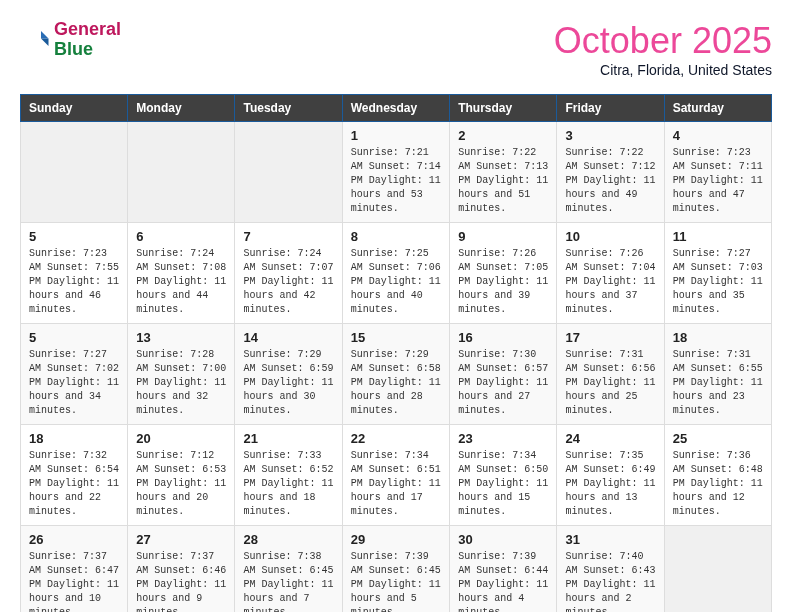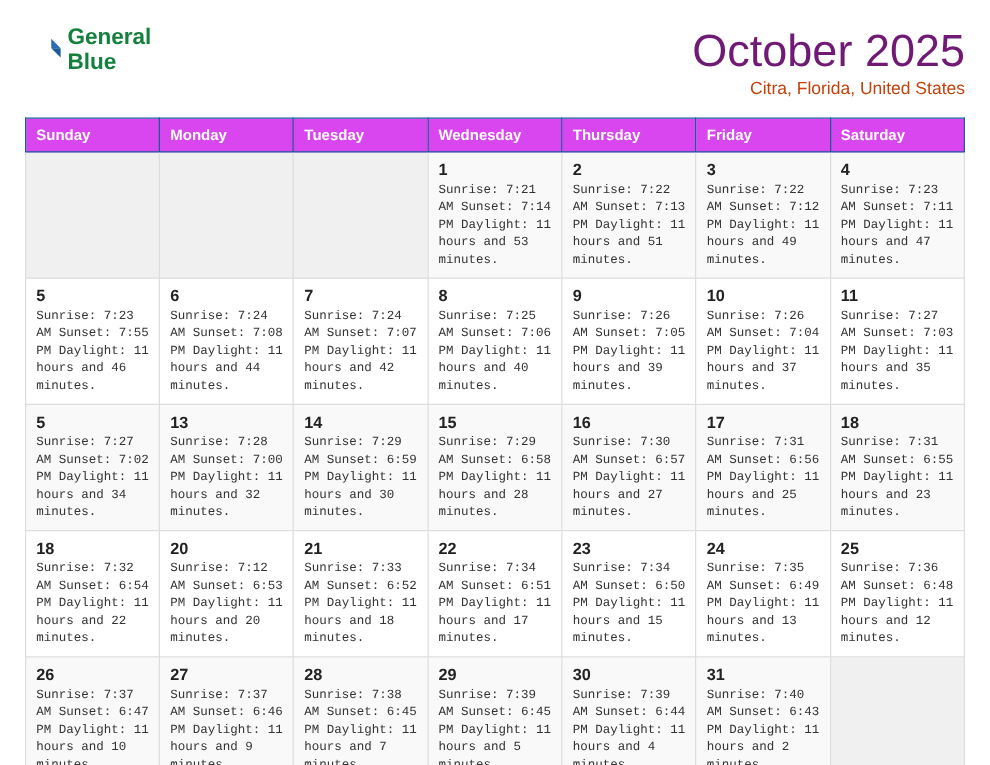--- a/index.html
+++ b/index.html
@@ -19,43 +19,43 @@
     .logo {
       display: flex;
       align-items: center;
       gap: 4px;
     }
     .logo-text {
       font-size: 18px;
       font-weight: bold;
       line-height: 1.1;
     }
-    .logo-general { color: #15803d; margin-top: 39px; }
+    .logo-general { color: #be185d; margin-top: 39px; }
     .logo-blue { color: #15803d; }
     .logo-icon {
       width: 30px;
       height: 30px;
     }
     .title-block { text-align: right; }
     .month-title {
       font-size: 36px;
       font-weight: normal;
-      color: #701a75;
+      color: #ec4899;
     }
     .location {
       font-size: 14px;
-      color: #c2410c;
+      color: #0f172a;
     }
     .calendar {
       width: 100%;
       border-collapse: collapse;
       border: 1px solid #ccc;
     }
     .calendar th {
-      background: #d946ef;
+      background: #404040;
       color: #fff;
       font-size: 12px;
       font-weight: bold;
       padding: 6px 8px;
       text-align: left;
       border: 1px solid #1a5a9a;
     }
     .calendar td {
       vertical-align: top;
       padding: 6px 8px;

